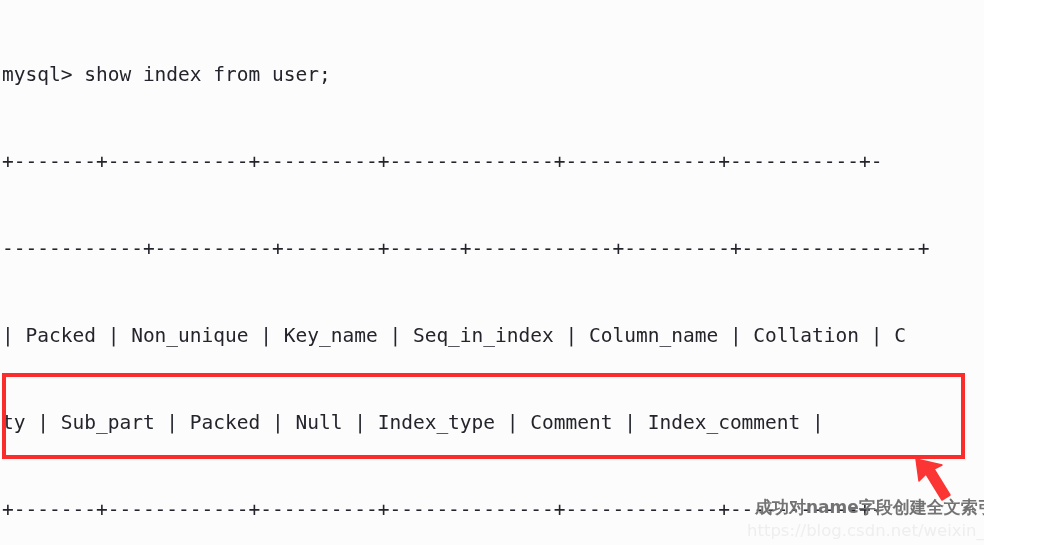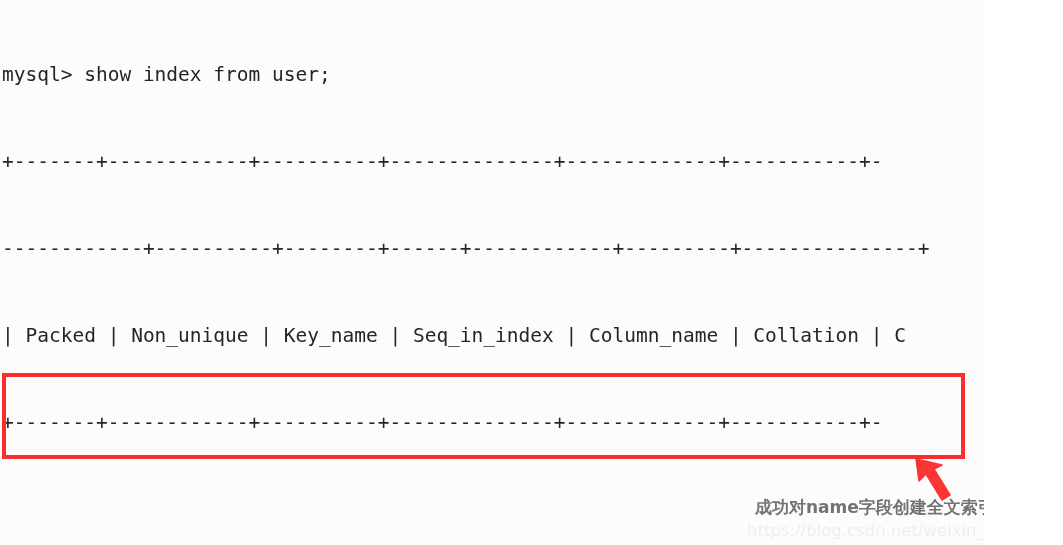--- a/index.html
+++ b/index.html
@@ -77,20 +77,21 @@
 </head>
 <body>
 
 <div id="screen">
 
   <div id="terminal">
     <div class="tline">mysql&gt; show index from user;</div>
     <div class="tline">+-------+------------+----------+--------------+-------------+-----------+-</div>
     <div class="tline">------------+----------+--------+------+------------+---------+---------------+</div>
     <div class="tline">| Packed | Non_unique | Key_name | Seq_in_index | Column_name | Collation | C</div>
+    <div class="tline">ty | Sub_part | Packed | Null | Index_type | Comment | Index_comment |</div>
     <div class="tline">+-------+------------+----------+--------------+-------------+-----------+-</div>
     
     
     
     
     
     
     
     
     

